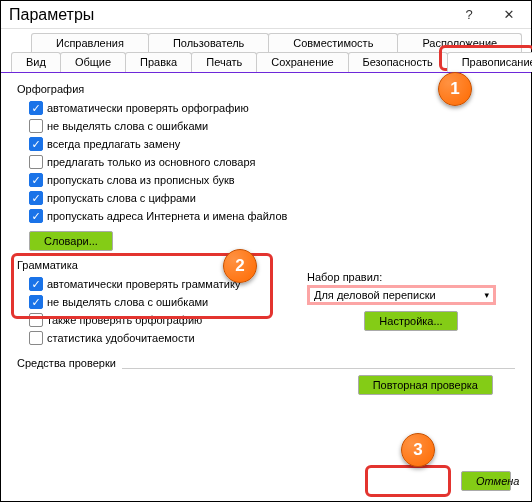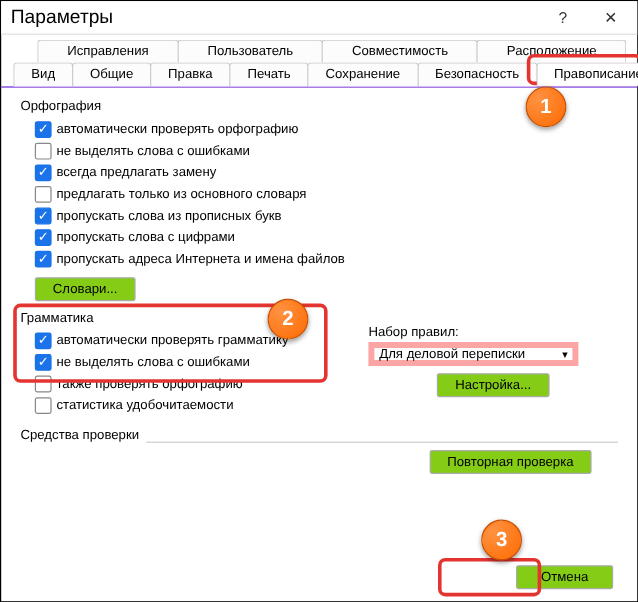--- a/index.html
+++ b/index.html
@@ -139,24 +139,24 @@
     border: 3px solid #e3342f;
     border-radius: 6px;
     pointer-events: none;
   }
   .row-split {
     display: flex;
     gap: 20px;
   }
   .col { flex: 1; }
   .select {
-    border: 5px solid #fca5a5;
+    border: 3px solid #fca5a5;
     padding: 2px 4px;
     height: 20px;
-    width: 175px;
+    width: 189px;
     display: flex;
     align-items: center;
     justify-content: space-between;
     background: #fff;
     font-size: 11px;
   }
   .bottom-bar {
     display: flex;
     justify-content: flex-end;
     gap: 6px;
@@ -281,16 +281,16 @@
       <div class="line"></div>
     </div>
     <div style="text-align:right; padding:6px 22px 0 0;">
       <button class="btn">Повторная проверка</button>
     </div>
   </div>
 
   <div class="bottom-bar">
     <div class="ok-highlight" style="right:80px; bottom:4px; width:86px; height:32px;"></div>
     <div class="callout" style="right:96px; bottom:34px;">3</div>
-    <button class="btn" style="width:81px;">Отмена</button>
+    <button class="btn" style="width:50px;font-style:italic;">Отмена</button>
   </div>
 
 </div>
 
 </body></html>

